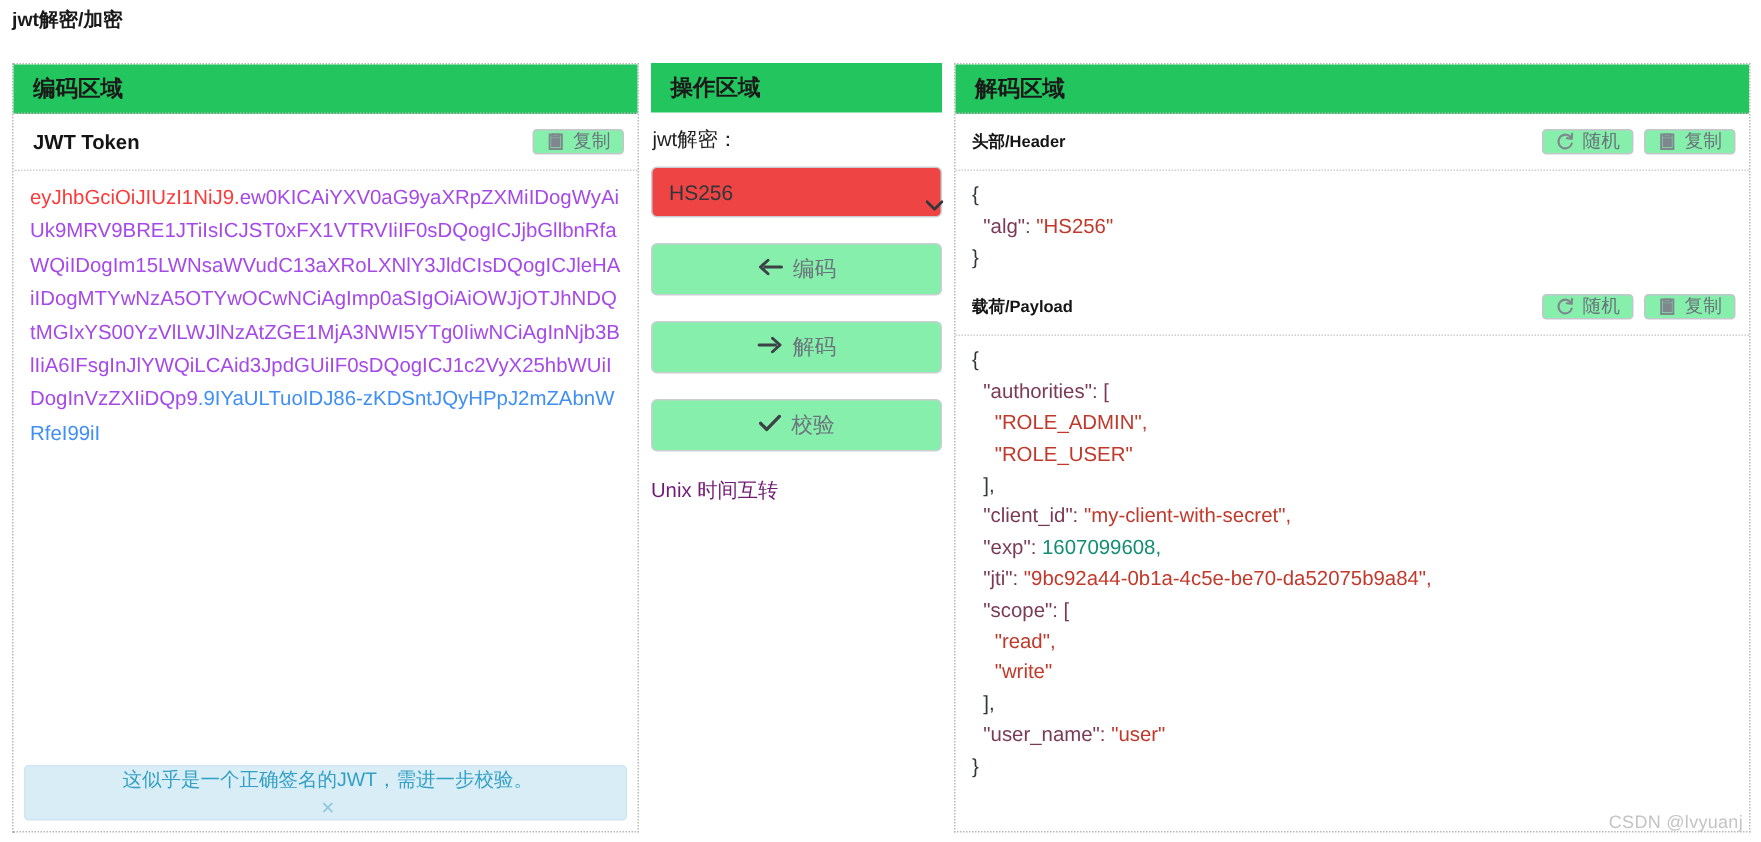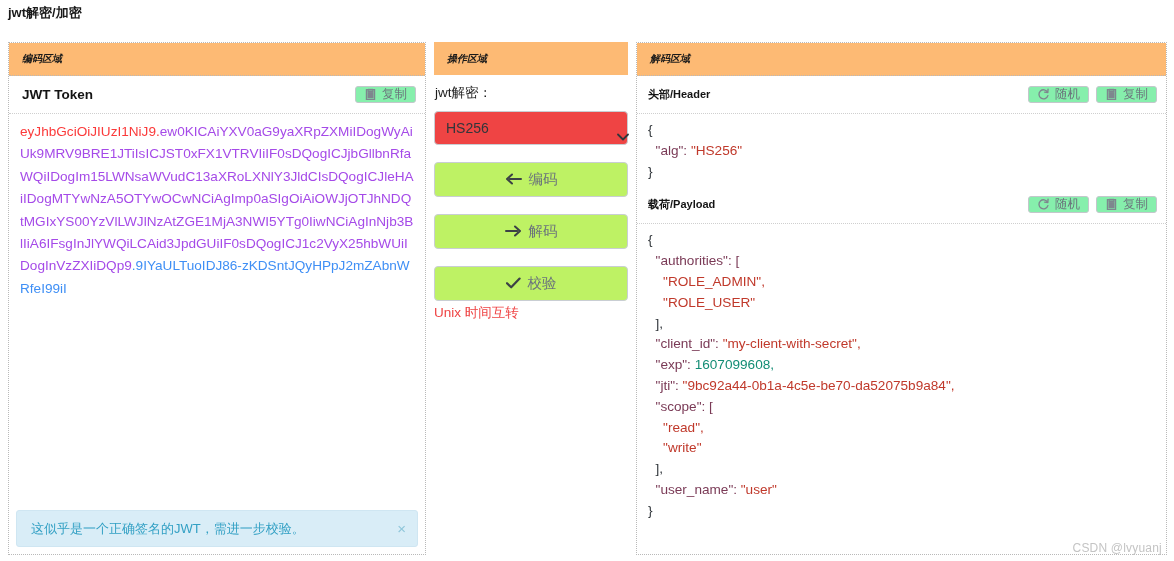--- a/index.html
+++ b/index.html
@@ -22,29 +22,28 @@
   }
 
   
   .panel {
     position: absolute;
     border: 1px dotted #b9b9b9;
     background: #ffffff;
   }
   .panel-head {
     height: 33px;
-    background: #fdba74;
+    background: #22c55e;
     border-bottom: 1px dotted #b9b9b9;
     display: flex;
     align-items: center;
     padding-left: 13px;
-    font-size: 10px;
+    font-size: 15px;
     font-weight: bold;
     color: #1a1a1a;
-    font-style: italic;
   }
 
   
   #encode-panel { left: 8px; top: 42px; width: 418px; height: 513px; }
 
   .token-label-row {
     height: 38px;
     display: flex;
     align-items: center;
     justify-content: space-between;
@@ -91,20 +90,21 @@
     background: #d9edf7;
     border: 1px solid #cfe6f2;
     border-radius: 3px;
     height: 37px;
     display: flex;
     align-items: center;
     justify-content: space-between;
     padding: 0 11px 0 14px;
     color: #32a0c4;
     font-size: 13px;
+    flex-direction: column;
   }
   .alert-close {
     color: #8fc6da;
     font-size: 15px;
     line-height: 1;
     cursor: pointer;
   }
 
   
   #ops-panel { left: 434px; top: 42px; width: 194px; height: 513px; border: none; }
@@ -138,35 +138,35 @@
     right: 10px; top: 50%;
     transform: translateY(-50%);
     width: 0; height: 0;
   }
   .btn-block {
     width: 194px;
     height: 35px;
     margin-top: 17px;
     border: 1px solid #c9ced3;
     border-radius: 4px;
-    background: #bef264;
+    background: #86efac;
     display: flex;
     align-items: center;
     justify-content: center;
     gap: 7px;
     font-size: 14.5px;
     color: #6b747c;
     cursor: pointer;
   }
   .btn-block .gly { color: #3c4146; font-size: 15px; line-height: 1; }
   .link-unix {
     display: inline-block;
-    margin-top: 3px;
+    margin-top: 17px;
     font-size: 13.5px;
-    color: #ef4444;
+    color: #701a75;
     text-decoration: none;
     cursor: pointer;
   }
 
   
   #decode-panel { left: 636px; top: 42px; width: 531px; height: 513px; }
 
   .sec-head {
     height: 38px;
     display: flex;

